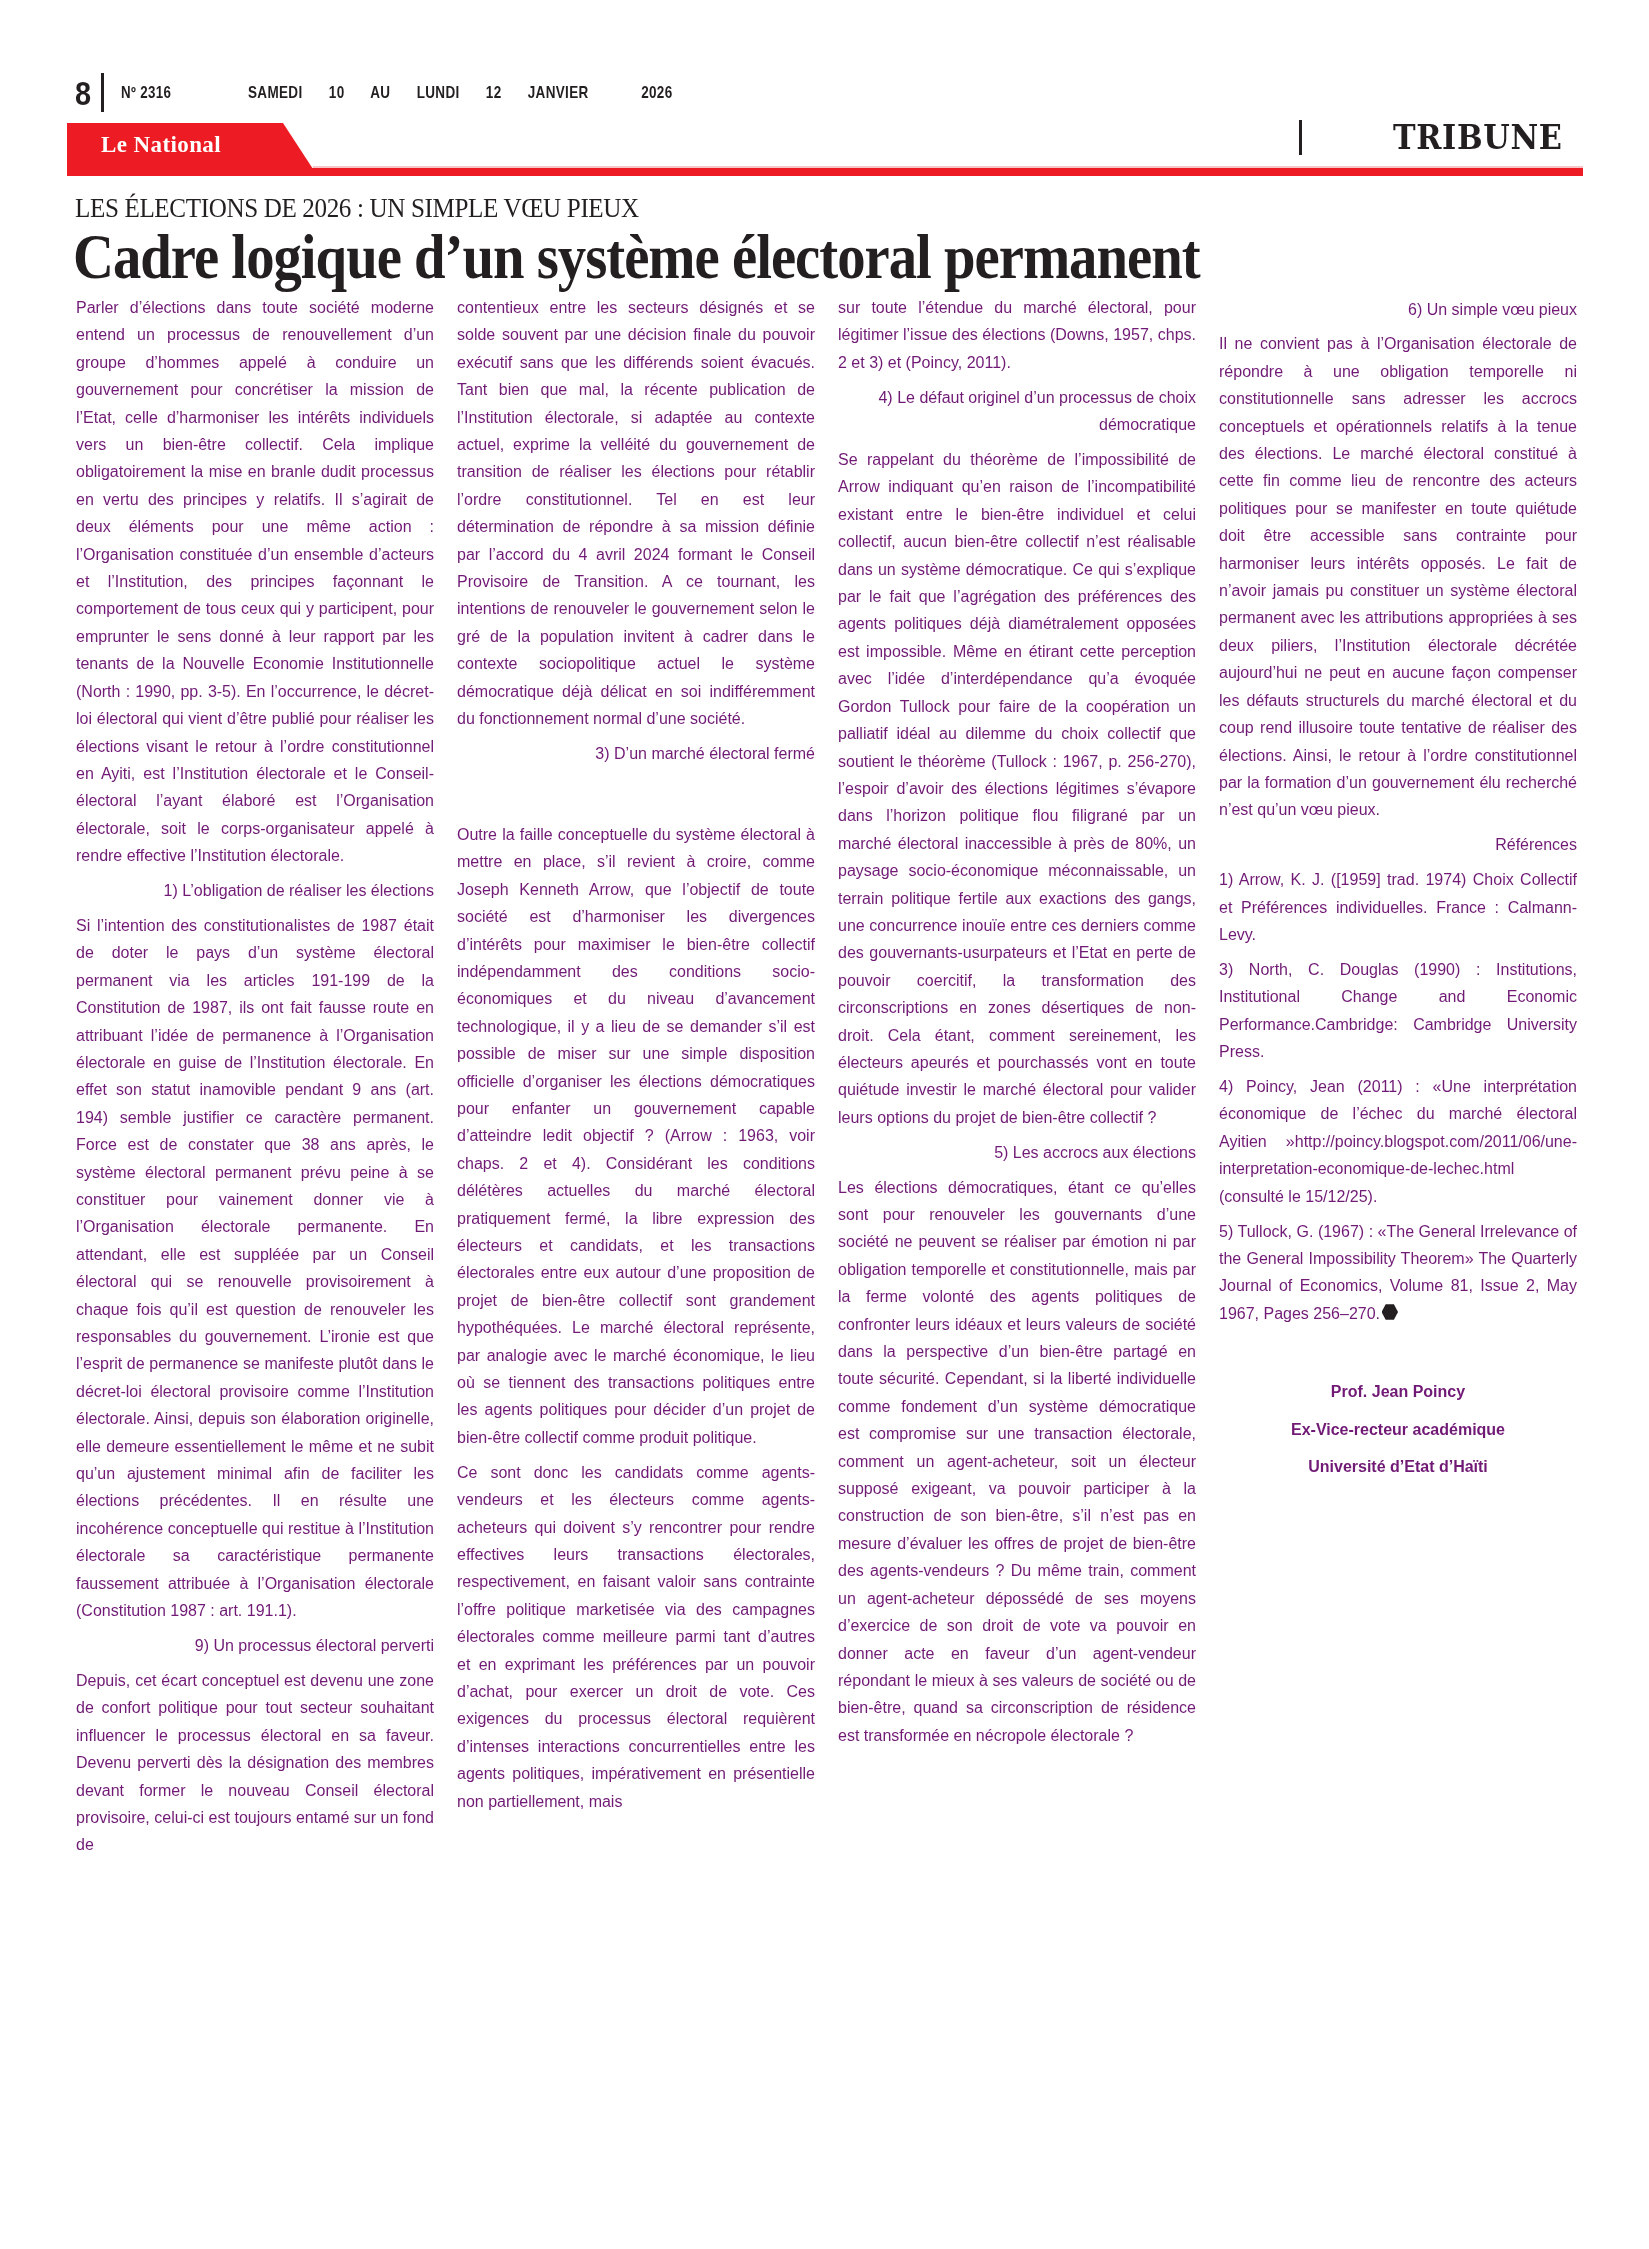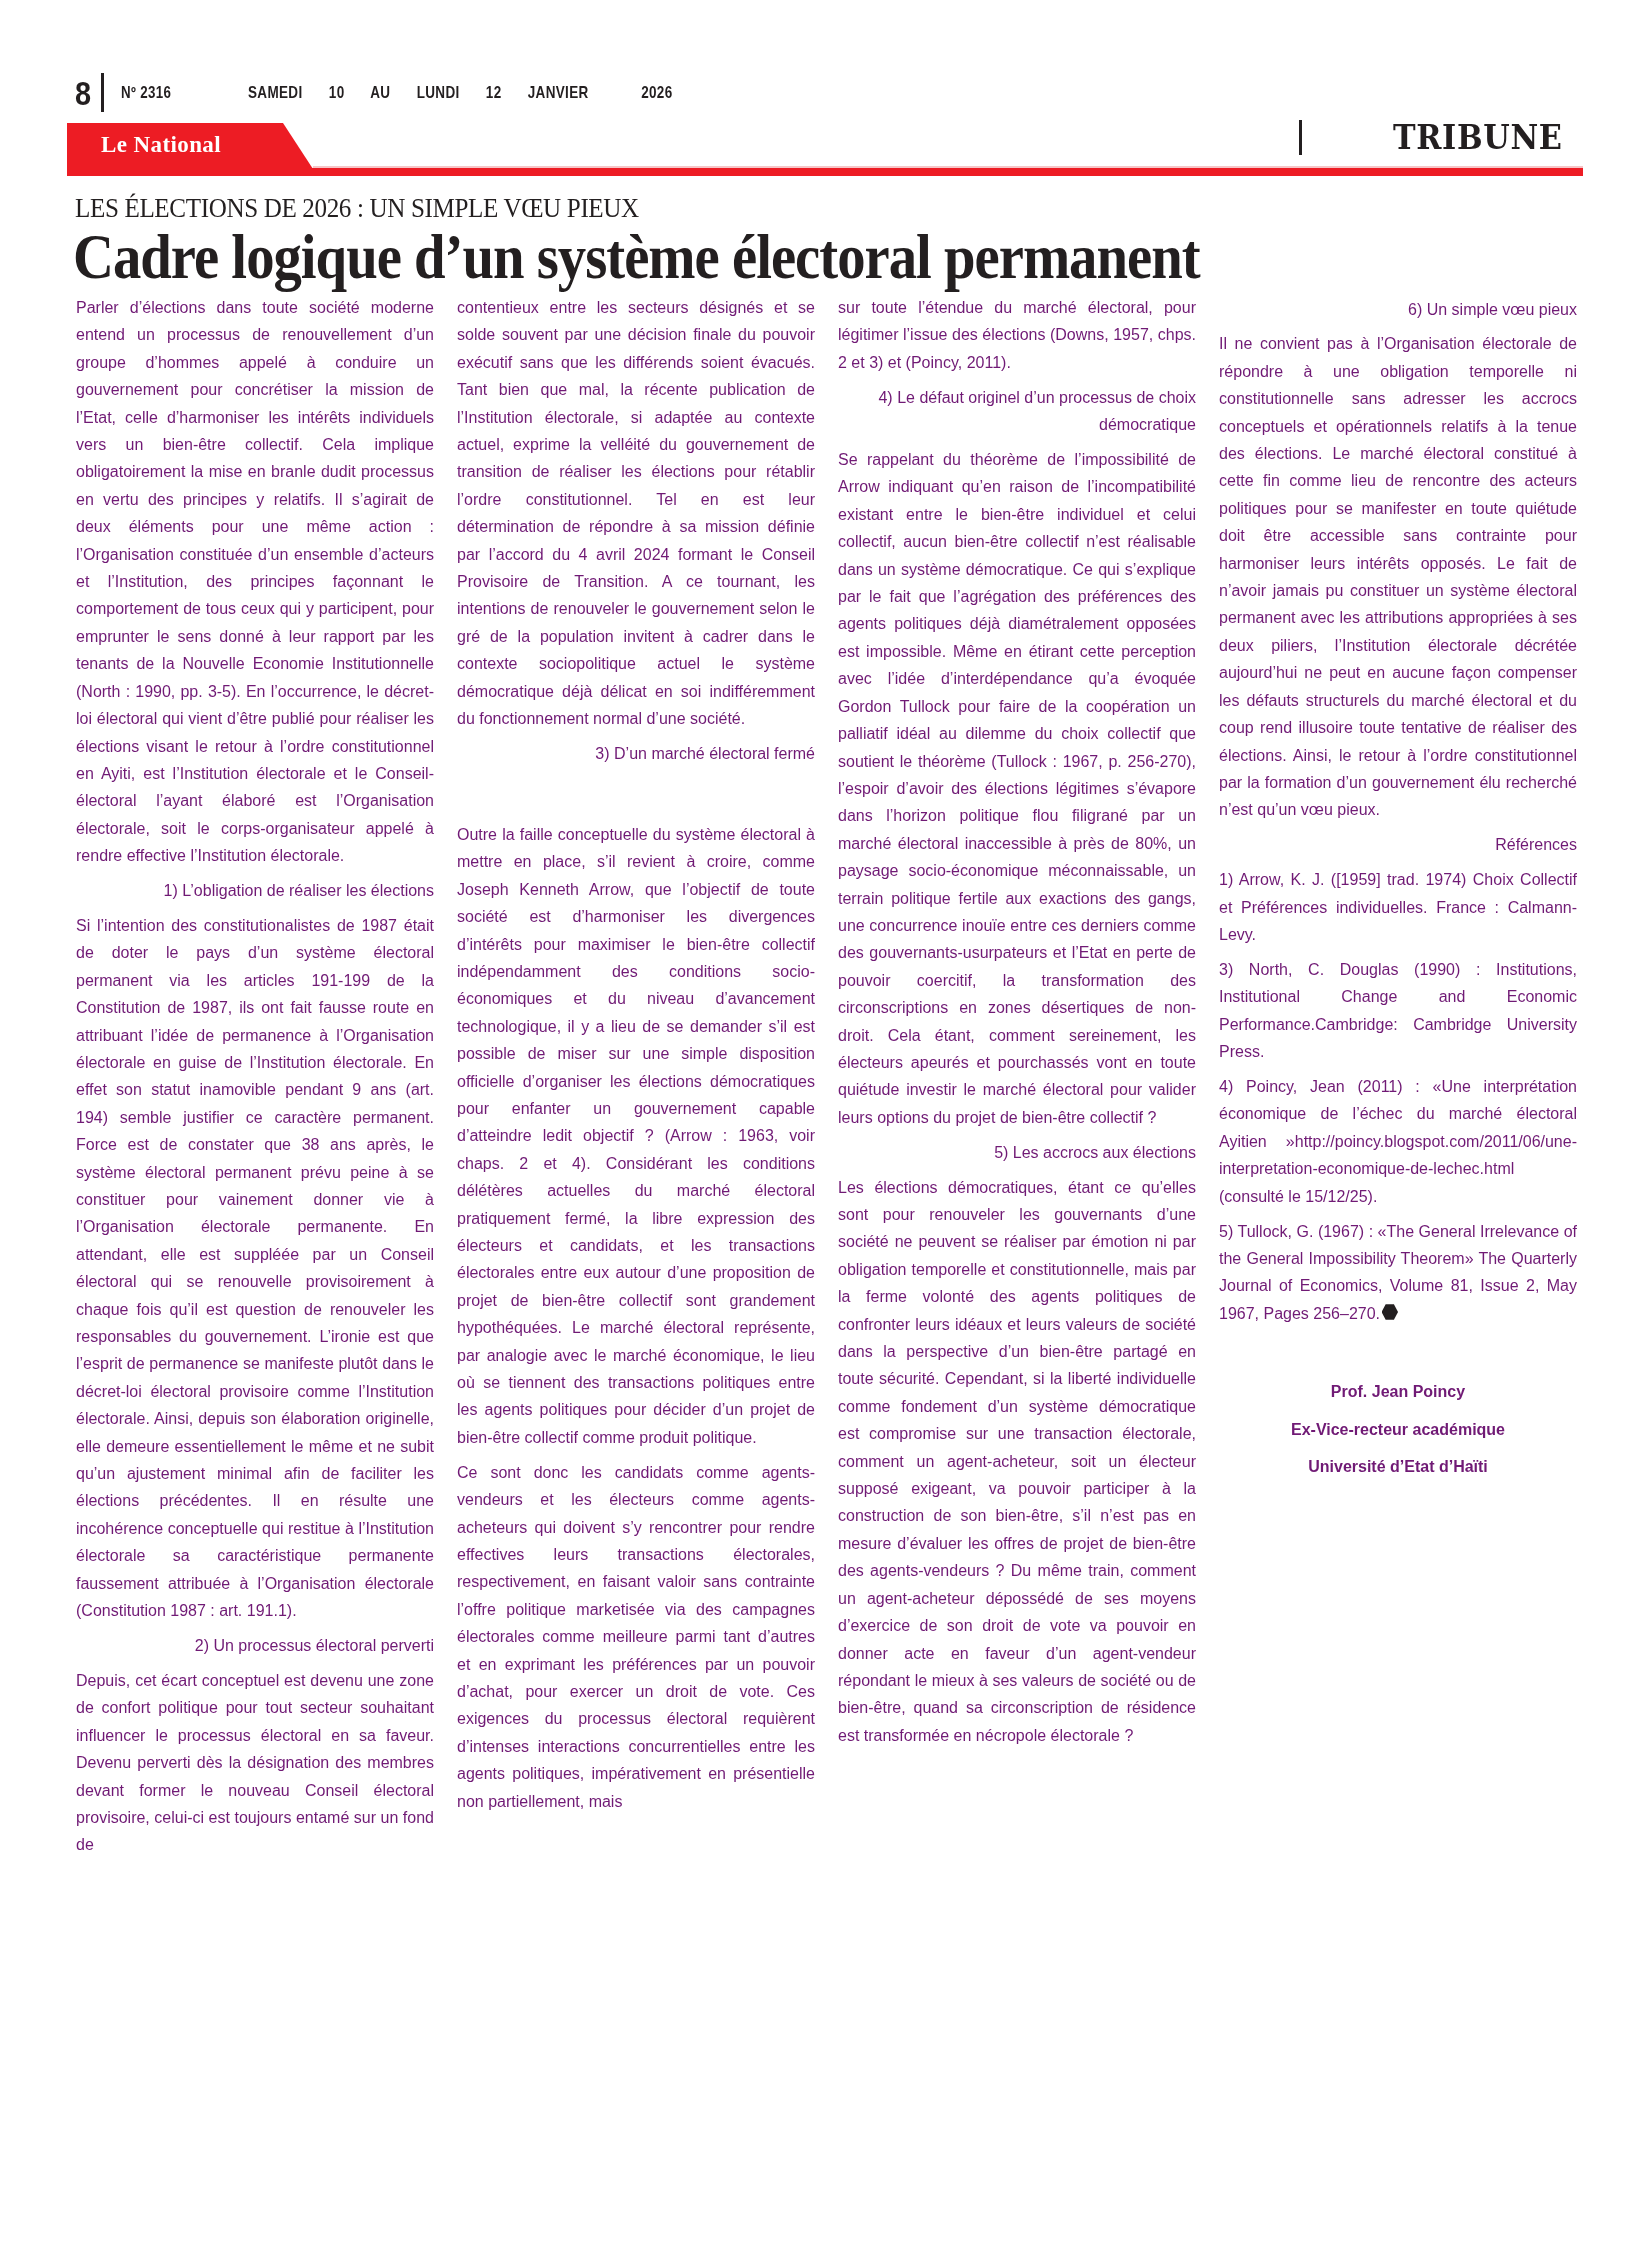--- a/index.html
+++ b/index.html
@@ -66,21 +66,21 @@
 <div class="section-sep"></div>
 <div class="section-label">TRIBUNE</div>
 
 <div class="kicker">LES ÉLECTIONS DE 2026 : UN SIMPLE VŒU PIEUX</div>
 <h1 class="headline">Cadre logique d’un système électoral permanent</h1>
 
 <div class="col col1">
   <p>Parler d’élections dans toute société moderne entend un processus de renouvellement d’un groupe d’hommes appelé à conduire un gouvernement pour concrétiser la mission de l’Etat, celle d’harmoniser les intérêts individuels vers un bien-être collectif. Cela implique obligatoirement la mise en branle dudit processus en vertu des principes y relatifs. Il s’agirait de deux éléments pour une même action : l’Organisation constituée d’un ensemble d’acteurs et l’Institution, des principes façonnant le comportement de tous ceux qui y participent, pour emprunter le sens donné à leur rapport par les tenants de la Nouvelle Economie Institutionnelle (North : 1990, pp. 3-5). En l’occurrence, le décret-loi électoral qui vient d’être publié pour réaliser les élections visant le retour à l’ordre constitutionnel en Ayiti, est l’Institution électorale et le Conseil-électoral l’ayant élaboré est l’Organisation électorale, soit le corps-organisateur appelé à rendre effective l’Institution électorale.</p>
   <p class="sub">1) L’obligation de réaliser les élections</p>
   <p>Si l’intention des constitutionalistes de 1987 était de doter le pays d’un système électoral permanent via les articles 191-199 de la Constitution de 1987, ils ont fait fausse route en attribuant l’idée de permanence à l’Organisation électorale en guise de l’Institution électorale. En effet son statut inamovible pendant 9 ans (art. 194) semble justifier ce caractère permanent. Force est de constater que 38 ans après, le système électoral permanent prévu peine à se constituer pour vainement donner vie à l’Organisation électorale permanente. En attendant, elle est suppléée par un Conseil électoral qui se renouvelle provisoirement à chaque fois qu’il est question de renouveler les responsables du gouvernement. L’ironie est que l’esprit de permanence se manifeste plutôt dans le décret-loi électoral provisoire comme l’Institution électorale. Ainsi, depuis son élaboration originelle, elle demeure essentiellement le même et ne subit qu’un ajustement minimal afin de faciliter les élections précédentes. Il en résulte une incohérence conceptuelle qui restitue à l’Institution électorale sa caractéristique permanente faussement attribuée à l’Organisation électorale (Constitution 1987 : art. 191.1).</p>
-  <p class="sub">2)  Un processus électoral perverti</p>
+  <p class="sub">9)  Un processus électoral perverti</p>
   <p>Depuis, cet écart conceptuel est devenu une zone de confort politique pour tout secteur souhaitant influencer le processus électoral en sa faveur. Devenu perverti dès la désignation des membres devant former le nouveau Conseil électoral provisoire, celui-ci est toujours entamé sur un fond de</p>
 </div>
 
 <div class="col col2">
   <p>contentieux entre les secteurs désignés et se solde souvent par une décision finale du pouvoir exécutif sans que les différends soient évacués. Tant bien que mal, la récente publication de l’Institution électorale, si adaptée au contexte actuel, exprime la velléité du gouvernement de transition de réaliser les élections pour rétablir l’ordre constitutionnel. Tel en est leur détermination de répondre à sa mission définie par l’accord du 4 avril 2024 formant le Conseil Provisoire de Transition. A ce tournant, les intentions de renouveler le gouvernement selon le gré de la population invitent à cadrer dans le contexte sociopolitique actuel le système démocratique déjà délicat en soi indifféremment du fonctionnement normal d’une société.</p>
   <p class="sub">3) D’un marché électoral fermé</p>
   <div class="gap-big"></div>
   <p>Outre la faille conceptuelle du système électoral à mettre en place, s’il revient à croire, comme Joseph Kenneth Arrow, que l’objectif de toute société est d’harmoniser les divergences d’intérêts pour maximiser le bien-être collectif indépendamment des conditions socio-économiques et du niveau d’avancement technologique, il y a lieu de se demander s’il est possible de miser sur une simple disposition officielle d’organiser les élections démocratiques pour enfanter un gouvernement capable d’atteindre ledit objectif ? (Arrow : 1963, voir chaps. 2 et 4). Considérant les conditions délétères actuelles du marché électoral pratiquement fermé, la libre expression des électeurs et candidats, et les transactions électorales entre eux autour d’une proposition de projet de bien-être collectif sont grandement hypothéquées. Le marché électoral représente, par analogie avec le marché économique, le lieu où se tiennent des transactions politiques entre les agents politiques pour décider d’un projet de bien-être collectif comme produit politique.</p>
   <p>Ce sont donc les candidats comme agents-vendeurs et les électeurs comme agents-acheteurs qui doivent s’y rencontrer pour rendre effectives leurs transactions électorales, respectivement, en faisant valoir sans contrainte l’offre politique marketisée via des campagnes électorales comme meilleure parmi tant d’autres et en exprimant les préférences par un pouvoir d’achat, pour exercer un droit de vote. Ces exigences du processus électoral requièrent d’intenses interactions concurrentielles entre les agents politiques, impérativement en présentielle non partiellement, mais</p>
 </div>

